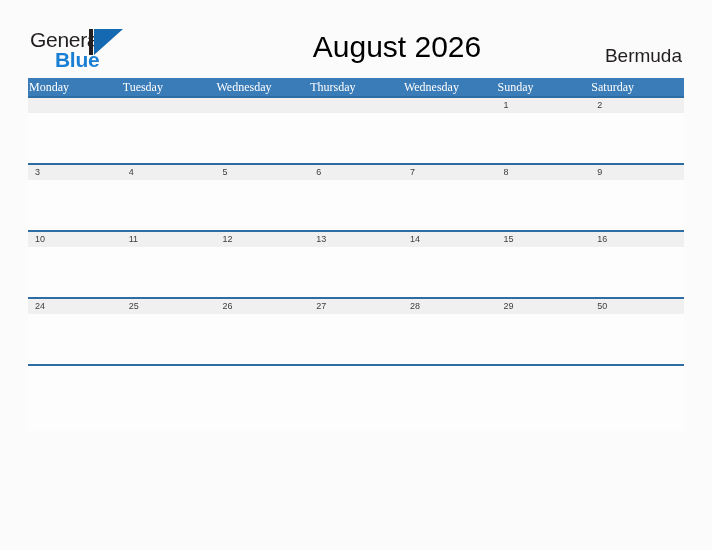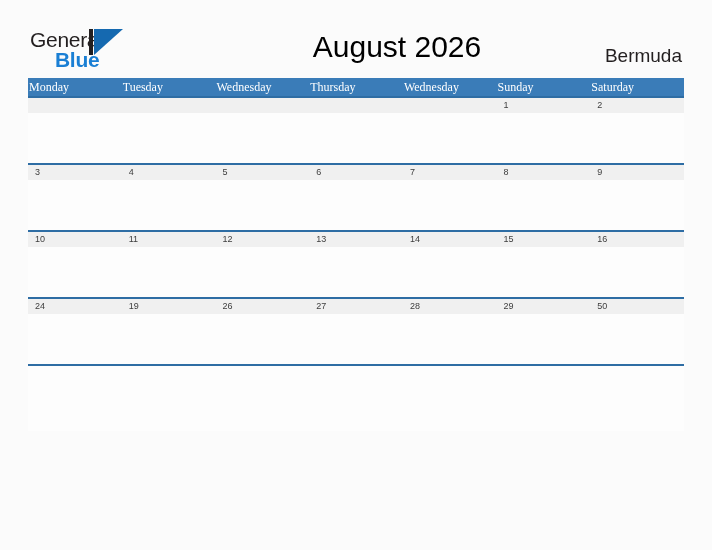--- a/index.html
+++ b/index.html
@@ -228,21 +228,21 @@
         <div class="date-cell">15</div>
         <div class="date-cell">16</div>
       </div>
       <div class="cell-body"></div>
     </div>
 
 
     <div class="week-row">
       <div class="date-band">
         <div class="date-cell">24</div>
-        <div class="date-cell">19</div>
+        <div class="date-cell">25</div>
         <div class="date-cell">26</div>
         <div class="date-cell">27</div>
         <div class="date-cell">28</div>
         <div class="date-cell">29</div>
         <div class="date-cell">50</div>
       </div>
       <div class="cell-body"></div>
     </div>
 
     <div class="week-row">

